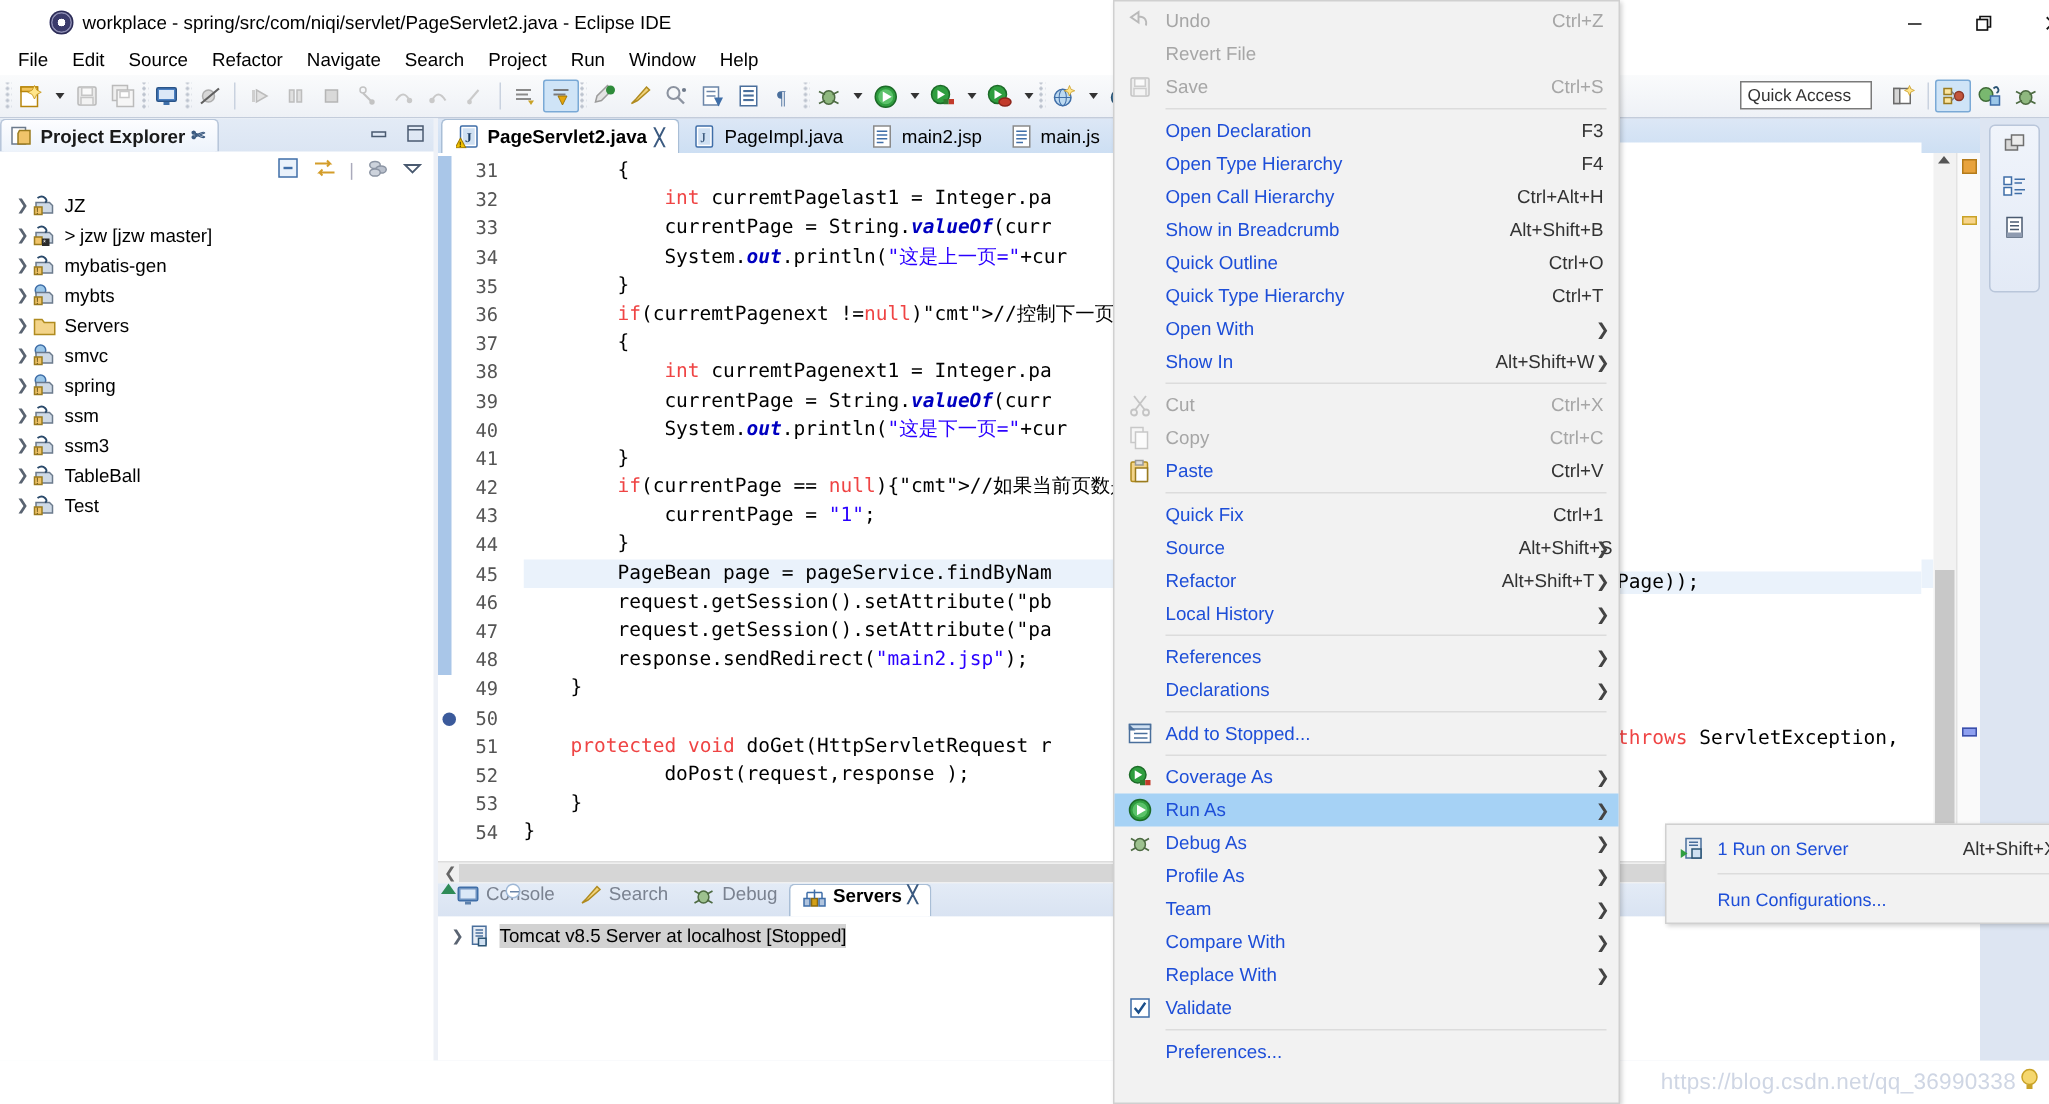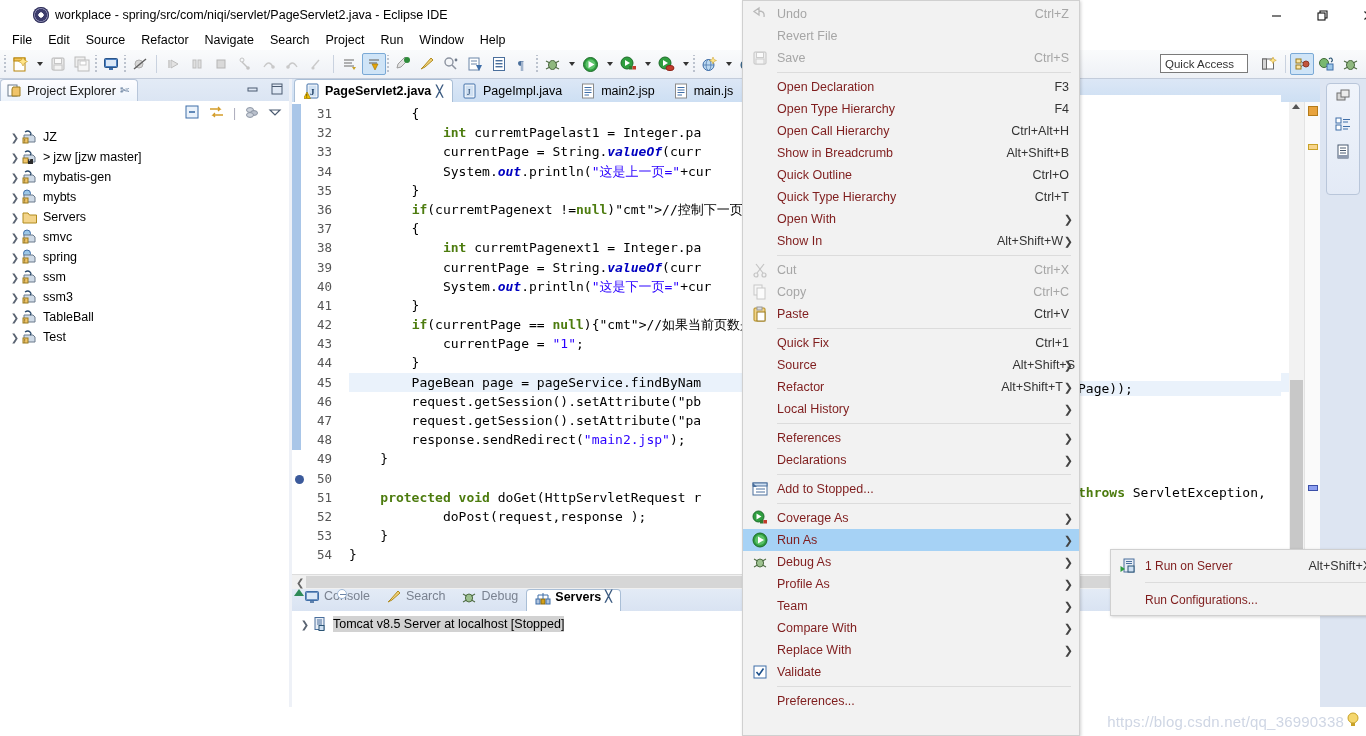--- a/index.html
+++ b/index.html
@@ -69,21 +69,21 @@
     height:22px; display:flex; align-items:flex-end;
     background:linear-gradient(#e3ebf6,#dbe5f3);
     position:relative;
   }
   #explorer-tab {
     display:flex; align-items:center; gap:4px;
     height:22px; padding:0 8px 0 6px;
     background:linear-gradient(#fdfdff,#edf3fb);
     border-top:1px solid #b8c6da; border-left:1px solid #b8c6da; border-right:1px solid #b8c6da;
     border-top-left-radius:4px;border-top-right-radius:4px;
-    font-weight:normal; font-size:12.5px; color:#1a1a1a;
+    font-weight:bold; font-size:12.5px; color:#1a1a1a;
   }
   #explorer-tab-ctrls { margin-left:auto; display:flex; gap:10px; padding-right:8px; padding-bottom:2px;}
   #explorer-toolrow { height:24px; display:flex; align-items:center; justify-content:flex-end; gap:8px;
       padding-right:10px; background:#fff;}
   #tree { flex:1; padding-top:2px; overflow:hidden; background:#fff;}
   .trow { height:20px; display:flex; align-items:center; padding-left:8px; font-size:12.5px;}
   .twist { width:14px; color:#5a6472; font-size:10px; display:flex;align-items:center;justify-content:center;}
   .ticon { width:18px; height:16px; margin-right:3px; position:relative; flex:0 0 auto;}
   .tlabel { white-space:nowrap; color:#000; }
   .git-arrow { color:#000; margin-right:3px; }
@@ -110,21 +110,21 @@
     width:26px; background:#fff; text-align:right; padding-right:3px;
     font-family:"DejaVu Sans Mono", monospace; font-size:12.5px; color:#555; padding-top:2px;
   }
   #gutter-fold { width:14px; background:#fff; position:relative; padding-top:2px;}
   #code {
     flex:1; background:#fff; position:relative; overflow:hidden;
     font-family:"DejaVu Sans Mono", monospace; font-size:13px; padding-top:2px;
     white-space:pre;
   }
   .ln { height:19.2px; line-height:19.2px; }
-  .kw { color:#4d7c0f; font-weight:bold; }
+  .kw { color:#ef4444; font-weight:normal; }
   .str { color:#2a00ff; }
   .fld { color:#0000c0; font-style:italic; font-weight:bold;}
   .hl { background:#eaf2fb; }
   #codeblue-bar { position:absolute; left:0; top:0; width:9px; background:#a9c6e8; }
   #vscroll { width:15px; background:#f2f2f2; position:relative; }
   #vthumb { position:absolute; left:1px; width:13px; background:#c8c8c8; }
   #overview { width:16px; background:#fafafa; border-left:1px solid #e3e3e3; position:relative;}
   #hscroll { height:15px; background:#f0f0f0; border-top:1px solid #ddd; display:flex; align-items:center;}
   
   #bottomview { height:118px; background:#eef1f7; display:flex; flex-direction:column;}
@@ -148,21 +148,21 @@
   }
   
   #ctxmenu {
     position:absolute; left:742px; top:0; width:338px; height:736px;
     background:#f2f2f2; border:1px solid #d0d0d0;
     font-size:12.5px; padding-top:2px;
     box-shadow:1px 1px 3px rgba(0,0,0,.18);
   }
   .mrow { height:22px; display:flex; align-items:center; position:relative; padding-left:0; }
   .mrow .mic { width:34px; display:flex; align-items:center; justify-content:center; flex:0 0 auto;}
-  .mrow .mlabel { flex:1; color:#7f1d1d; white-space:nowrap;}
+  .mrow .mlabel { flex:1; color:#1d4ed8; white-space:nowrap;}
   .mrow.disabled .mlabel, .mrow.disabled .maccel { color:#a6a6a6; }
   .maccel { color:#333; padding-right:10px; white-space:nowrap; font-size:12.5px;}
   .marrow { position:absolute; right:6px; color:#444; font-size:11px; }
   .msep { height:1px; background:#dcdcdc; margin:3px 8px 3px 34px; }
   .mrow.sel { background:#a6d2f5; }
   
   #submenu {
     position:absolute; left:1078px; top:549px; width:288px;
     background:#f2f2f2; border:1px solid #d0d0d0; box-shadow:1px 1px 3px rgba(0,0,0,.18);
     padding:2px 0;

